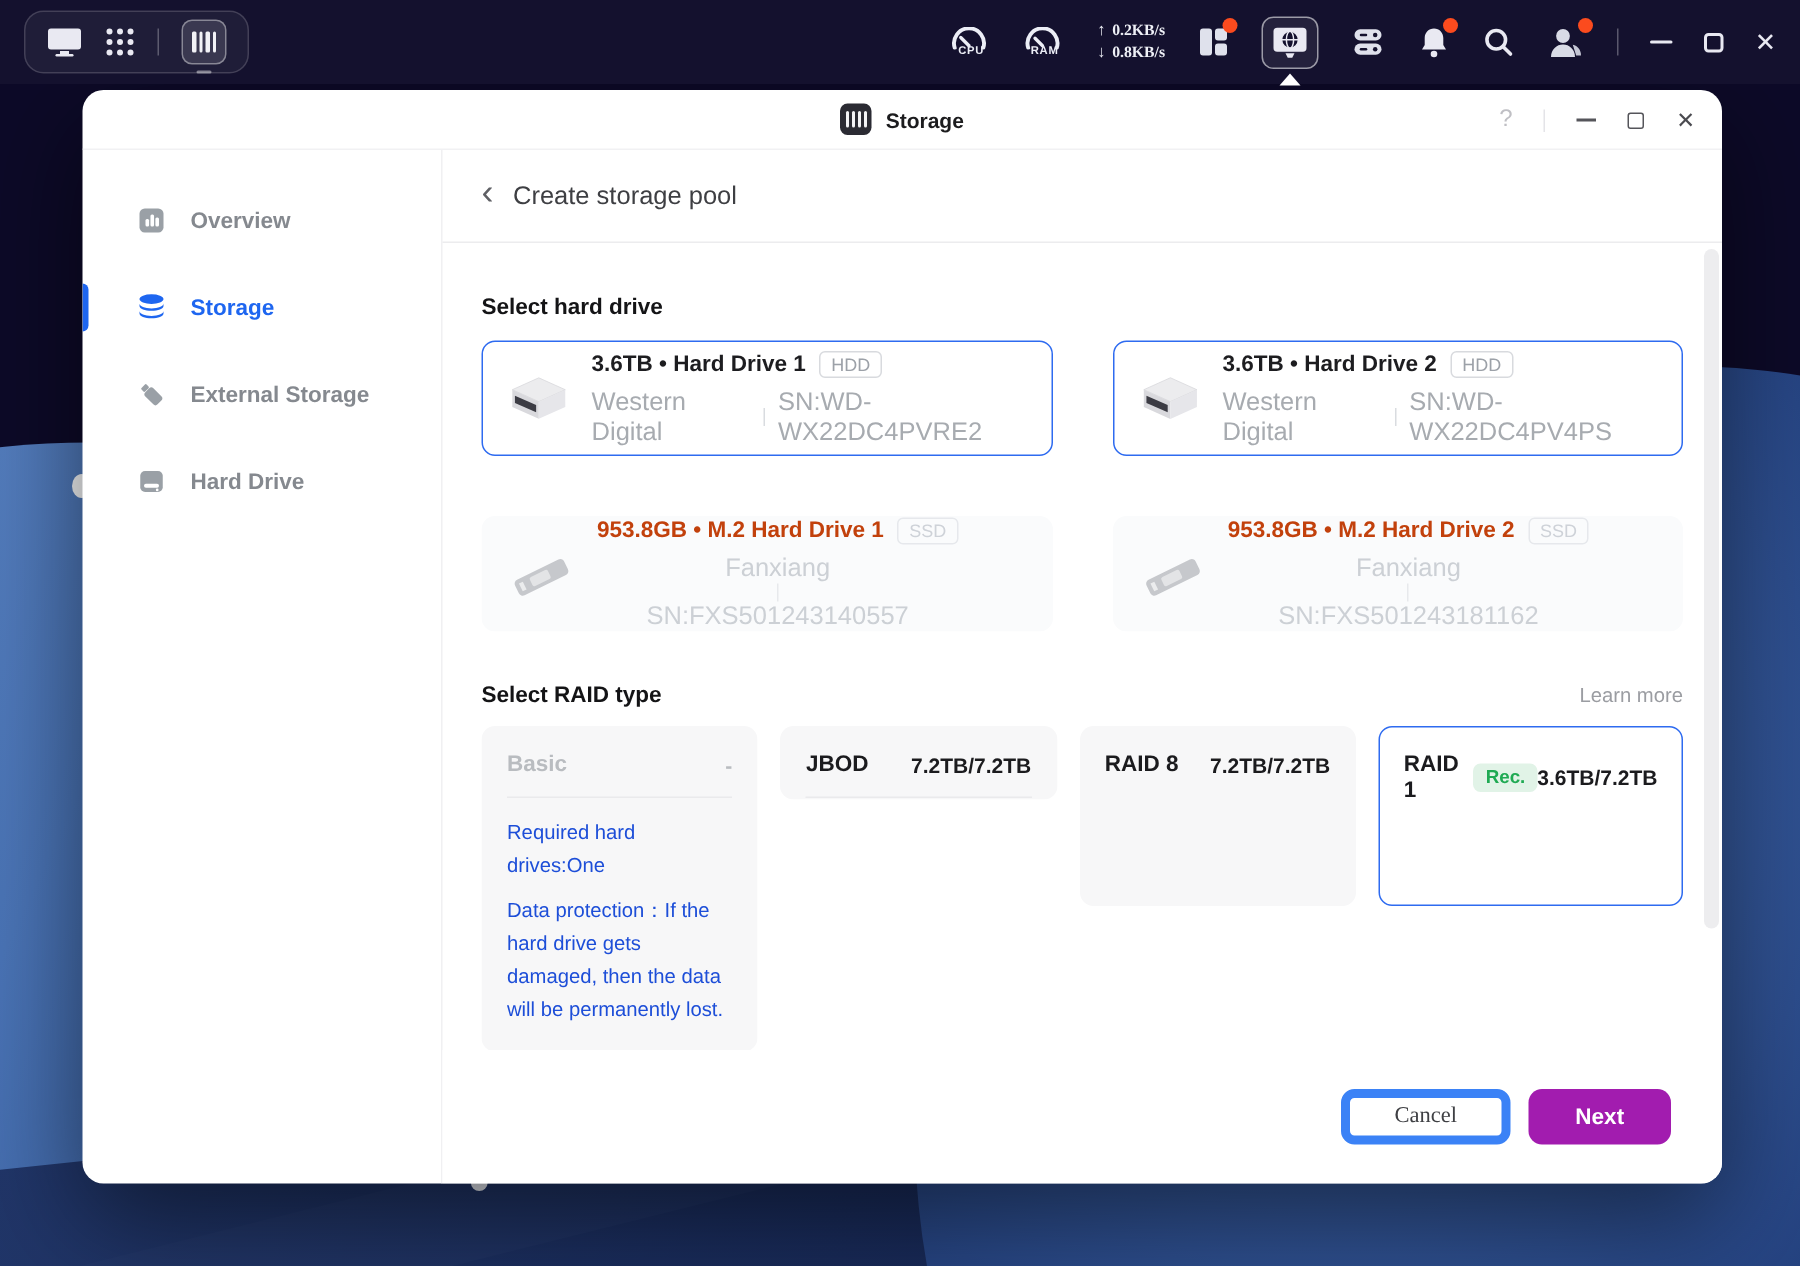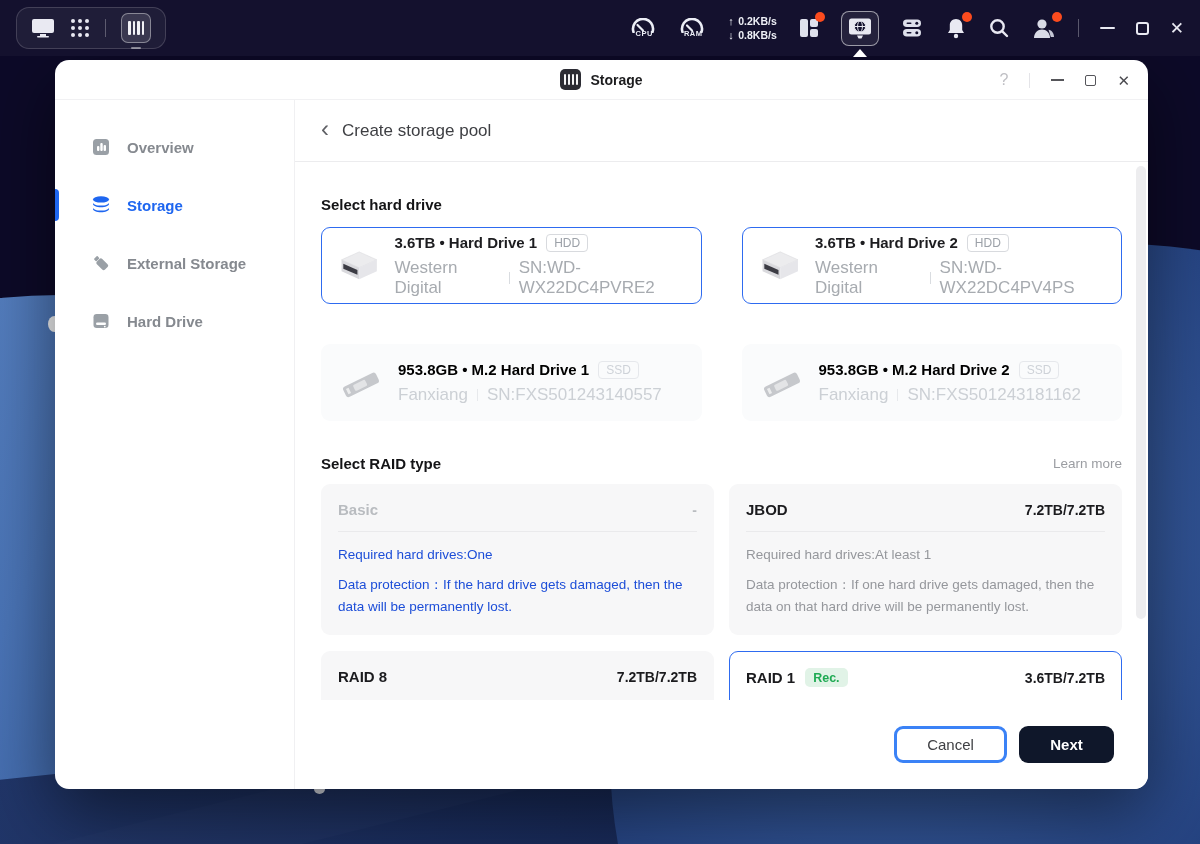--- a/index.html
+++ b/index.html
@@ -27,21 +27,21 @@
   .dock-sep { width:1px; height:18px; background:rgba(255,255,255,.28); }
   .dock-nas { position:relative; width:30px; height:30px; border-radius:7px; border:1px solid rgba(255,255,255,.4);
     background:rgba(255,255,255,.12); display:flex; align-items:center; justify-content:center; gap:2px; }
   .dock-nas i { display:block; width:2.5px; height:14px; background:#f2f2f6; border-radius:1px; }
   .dock-nas::after { content:""; position:absolute; left:50%; transform:translateX(-50%); bottom:-7px;
     width:10px; height:2px; border-radius:1px; background:rgba(255,255,255,.45); }
 
   .tray { display:flex; align-items:center; gap:21px; }
   .gauge { width:28px; text-align:center; line-height:1; }
   .gauge .glabel { font-size:7.5px; font-weight:bold; letter-spacing:.5px; color:#eceef6; margin-top:-3px; }
-  .net { font-size:10.5px; font-weight:bold; color:#eef0f6; line-height:14px; white-space:nowrap; }
+  .net { font-size:10.5px; font-weight:bold; color:#eef0f6; line-height:14px; white-space:nowrap;font-family:Liberation Serif, serif; }
   .net .arrow { display:inline-block; width:10px; font-size:11px; }
   .tray-icon { position:relative; display:flex; align-items:center; justify-content:center; }
   .badge-dot { position:absolute; top:-5px; right:-5px; width:10px; height:10px; border-radius:50%; background:#fb4b1e; }
   .tray-active { position:relative; width:38px; height:35px; border:1.5px solid rgba(255,255,255,.55); border-radius:8px;
     background:rgba(255,255,255,.07); display:flex; align-items:center; justify-content:center; }
   .tray-caret { position:absolute; left:50%; transform:translateX(-50%); bottom:-12px; width:0; height:0;
     border-left:7px solid transparent; border-right:7px solid transparent; border-bottom:8px solid #ffffff; }
   .tb-sep { width:1px; height:18px; background:rgba(255,255,255,.3); }
   .tb-min { width:15px; height:2px; background:#e9e9f2; border-radius:1px; }
   .tb-max { width:13px; height:13px; border:2px solid #e9e9f2; border-radius:3px; }
@@ -92,46 +92,46 @@
   .drive-grid { margin-top:14px; display:grid; grid-template-columns:1fr 1fr; column-gap:15px; row-gap:16px;gap:40px; }
   .drive-card { height:77px; border-radius:9px; display:flex; align-items:center; gap:14px; padding-left:16px;
     border:1.5px solid transparent; cursor:pointer; }
   .drive-card.selected { border-color:#2e6bf0; background:#ffffff; }
   .drive-card.disabled { background:#fafbfc; cursor:default; }
   .drive-title-row { display:flex; align-items:center; }
   .drive-title { font-size:15px; font-weight:bold; color:#1d1d20; }
   .drive-badge { margin-left:9px; font-size:12px; color:#9ca1a8; border:1px solid #d8dade; border-radius:4px; padding:1px 7px; }
   .drive-sub { margin-top:6px; font-size:17px; color:#a7abb0; display:flex; align-items:center; }
   .drive-sub .vbar { width:1px; height:12px; background:#d9dce0; margin:0 9px; }
-  .drive-card.disabled .drive-title { color:#000000; }
+  .drive-card.disabled .drive-title { color:#c2410c; }
   .drive-card.disabled .drive-badge { color:#ced2d8; border-color:#e6e8ec; }
-  .drive-card.disabled .drive-sub { color:#ccd0d5; }
+  .drive-card.disabled .drive-sub { color:#ccd0d5;flex-direction:column; }
   .drive-card.disabled .drive-sub .vbar { background:#e7e9ec; }
 
-  .raid-grid { margin-top:12px; display:grid; grid-template-columns:1fr 1fr; column-gap:15px; row-gap:16px; align-items:start; }
+  .raid-grid { margin-top:12px; display:grid; grid-template-columns:1fr 1fr 1fr 1fr; column-gap:15px; row-gap:16px; align-items:start; }
   .raid-card { border-radius:9px; background:#f7f7f8; border:1.5px solid transparent; padding:0 16px; cursor:pointer; }
   .raid-card.selected { background:#ffffff; border-color:#2e6bf0; }
   .raid-card.compact { height:120px; }
   .raid-title-row { display:flex; align-items:center; padding-top:16px; }
   .raid-name { font-size:15px; font-weight:bold; color:#1b1b1e; }
   .raid-capacity { margin-left:auto; font-size:14px; font-weight:bold; color:#1b1b1e; }
   .raid-divider { margin-top:13px; border-bottom:1px solid #eaeaec; }
   .raid-body { padding:12px 0 16px; font-size:13.5px; line-height:22px; color:#95979c; }
   .raid-protection { margin-top:8px; }
   .raid-card.disabled .raid-name, .raid-card.disabled .raid-capacity { color:#b9bcc0; }
   .raid-card.disabled .raid-body { color:#1d4ed8; }
   .rec-badge { margin-left:10px; font-size:12.5px; font-weight:bold; color:#1faa53; background:#e1f3e7;
     border-radius:5px; padding:2.5px 8px; }
 
   .footer-bar { flex:0 0 89px; background:#ffffff; display:flex; align-items:center; justify-content:flex-end;
     gap:12px; padding-right:34px; }
   .btn { height:37px; border-radius:9px; font-size:15px; display:flex; align-items:center; justify-content:center;
     cursor:pointer; font-family:"Liberation Sans", sans-serif; }
-  .btn-cancel { width:113px; background:#ffffff; border:3px solid #3b82f6; color:#3f4044; }
-  .btn-next { width:95px; background:#0f172a; border:none; color:#ffffff; font-weight:bold; }
+  .btn-cancel { width:113px; background:#ffffff; border:6px solid #3b82f6; color:#3f4044;font-family:Liberation Serif, serif; }
+  .btn-next { width:95px; background:#a21caf; border:none; color:#ffffff; font-weight:bold; }
 
   svg { display:block; }
 </style>
 </head>
 <body>
 
 <div class="wallpaper">
   <div class="wp-circle-left"></div>
   <div class="wp-ribbon-light"></div>
   <div class="wp-ribbon-dark"></div>
@@ -449,24 +449,20 @@
               <div class="raid-protection">Data protection：If the hard drive gets damaged, then the data will be permanently lost.</div>
             </div>
           </div>
 
           <div class="raid-card">
             <div class="raid-title-row">
               <span class="raid-name">JBOD</span>
               <span class="raid-capacity">7.2TB/7.2TB</span>
             </div>
             <div class="raid-divider"></div>
-            <div class="raid-body">
-              <div>Required hard drives:At least 1</div>
-              <div class="raid-protection">Data protection：If one hard drive gets damaged, then the data on that hard drive will be permanently lost.</div>
-            </div>
           </div>
 
           <div class="raid-card compact">
             <div class="raid-title-row">
               <span class="raid-name">RAID 8</span>
               <span class="raid-capacity">7.2TB/7.2TB</span>
             </div>
           </div>
 
           <div class="raid-card compact selected">

